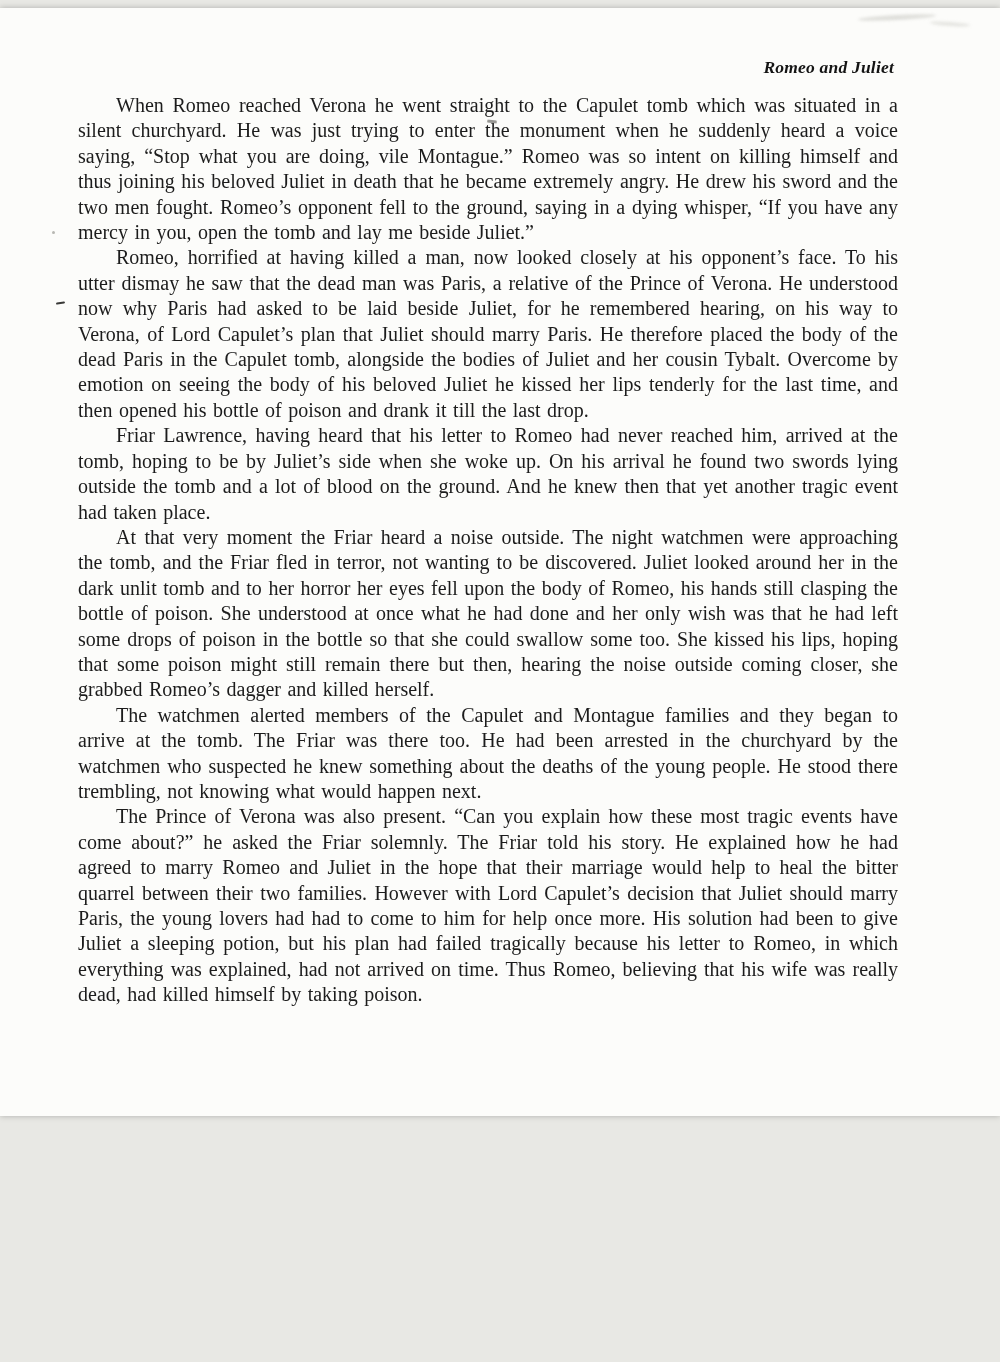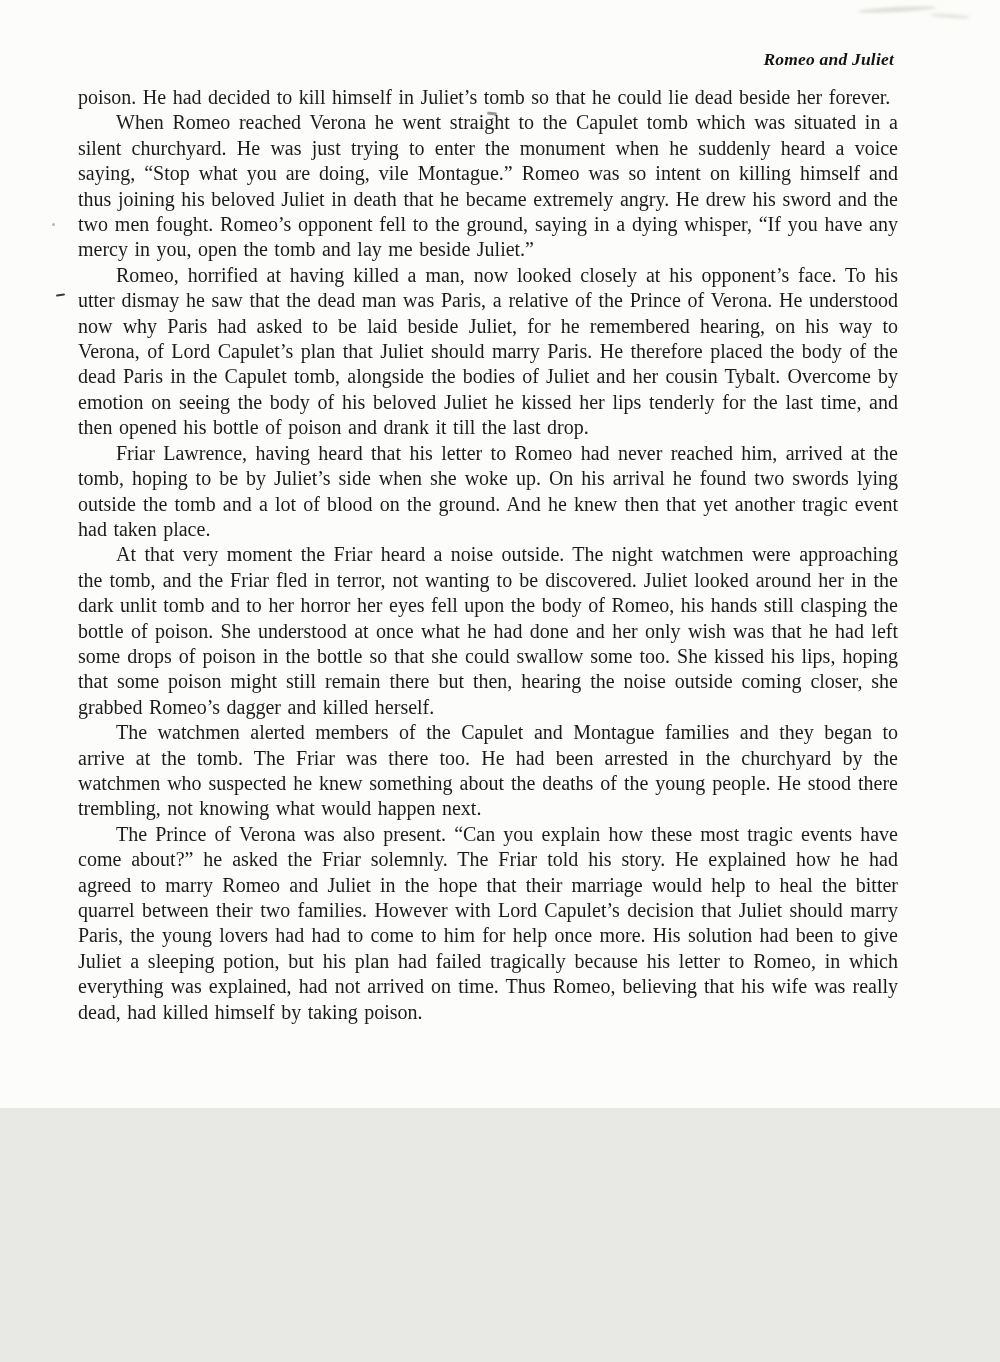--- a/index.html
+++ b/index.html
@@ -1,20 +1,20 @@
 <!DOCTYPE html>
 <html><head>
 <meta charset="utf-8">
 <style>
   html, body { margin: 0; padding: 0; background: #e8e8e4; }
   .page {
     position: relative;
     width: 1000px;
     height: 1108px;
-    margin: 0 auto;
+    margin: 8px auto;
     background: #fcfcfa;
     color: #1c1c1c;
     font-family: "Liberation Serif", serif;
     overflow: hidden;
     box-shadow: 0 0 6px rgba(0,0,0,.25);
   }
   .running-header {
     position: absolute;
     top: 49px;
     right: 106px;
@@ -144,21 +144,20 @@
 <body>
 
 <div class="page" style="background: rgb(252, 252, 250); color: rgb(28, 28, 28);">
 
   <div class="smudge-top-right"></div>
   <div class="smudge-top-right2"></div>
 
   <div class="running-header">Romeo and Juliet</div>
 
   <div class="body-text">
-    <p class="first">poison. He had decided to kill himself in Juliet’s tomb so that he could lie dead beside her forever.</p>
     <p>When Romeo reached Verona he went straight to the Capulet tomb which was situated in a silent churchyard. He was just trying to enter the monument when he suddenly heard a voice saying, “Stop what you are doing, vile Montague.” Romeo was so intent on killing himself and thus joining his beloved Juliet in death that he became extremely angry. He drew his sword and the two men fought. Romeo’s opponent fell to the ground, saying in a dying whisper, “If you have any mercy in you, open the tomb and lay me beside Juliet.”</p>
     <p>Romeo, horrified at having killed a man, now looked closely at his opponent’s face. To his utter dismay he saw that the dead man was Paris, a relative of the Prince of Verona. He understood now why Paris had asked to be laid beside Juliet, for he remembered hearing, on his way to Verona, of Lord Capulet’s plan that Juliet should marry Paris. He therefore placed the body of the dead Paris in the Capulet tomb, alongside the bodies of Juliet and her cousin Tybalt. Overcome by emotion on seeing the body of his beloved Juliet he kissed her lips tenderly for the last time, and then opened his bottle of poison and drank it till the last drop.</p>
     <p>Friar Lawrence, having heard that his letter to Romeo had never reached him, arrived at the tomb, hoping to be by Juliet’s side when she woke up. On his arrival he found two swords lying outside the tomb and a lot of blood on the ground. And he knew then that yet another tragic event had taken place.</p>
     <p>At that very moment the Friar heard a noise outside. The night watchmen were approaching the tomb, and the Friar fled in terror, not wanting to be discovered. Juliet looked around her in the dark unlit tomb and to her horror her eyes fell upon the body of Romeo, his hands still clasping the bottle of poison. She understood at once what he had done and her only wish was that he had left some drops of poison in the bottle so that she could swallow some too. She kissed his lips, hoping that some poison might still remain there but then, hearing the noise outside coming closer, she grabbed Romeo’s dagger and killed herself.</p>
     <p>The watchmen alerted members of the Capulet and Montague families and they began to arrive at the tomb. The Friar was there too. He had been arrested in the churchyard by the watchmen who suspected he knew something about the deaths of the young people. He stood there trembling, not knowing what would happen next.</p>
     <p>The Prince of Verona was also present. “Can you explain how these most tragic events have come about?” he asked the Friar solemnly. The Friar told his story. He explained how he had agreed to marry Romeo and Juliet in the hope that their marriage would help to heal the bitter quarrel between their two families. However with Lord Capulet’s decision that Juliet should marry Paris, the young lovers had had to come to him for help once more. His solution had been to give Juliet a sleeping potion, but his plan had failed tragically because his letter to Romeo, in which everything was explained, had not arrived on time. Thus Romeo, believing that his wife was really dead, had killed himself by taking poison.</p>
   </div>
 
   <div class="underline-speck"></div>
   <div class="margin-dash"></div>

